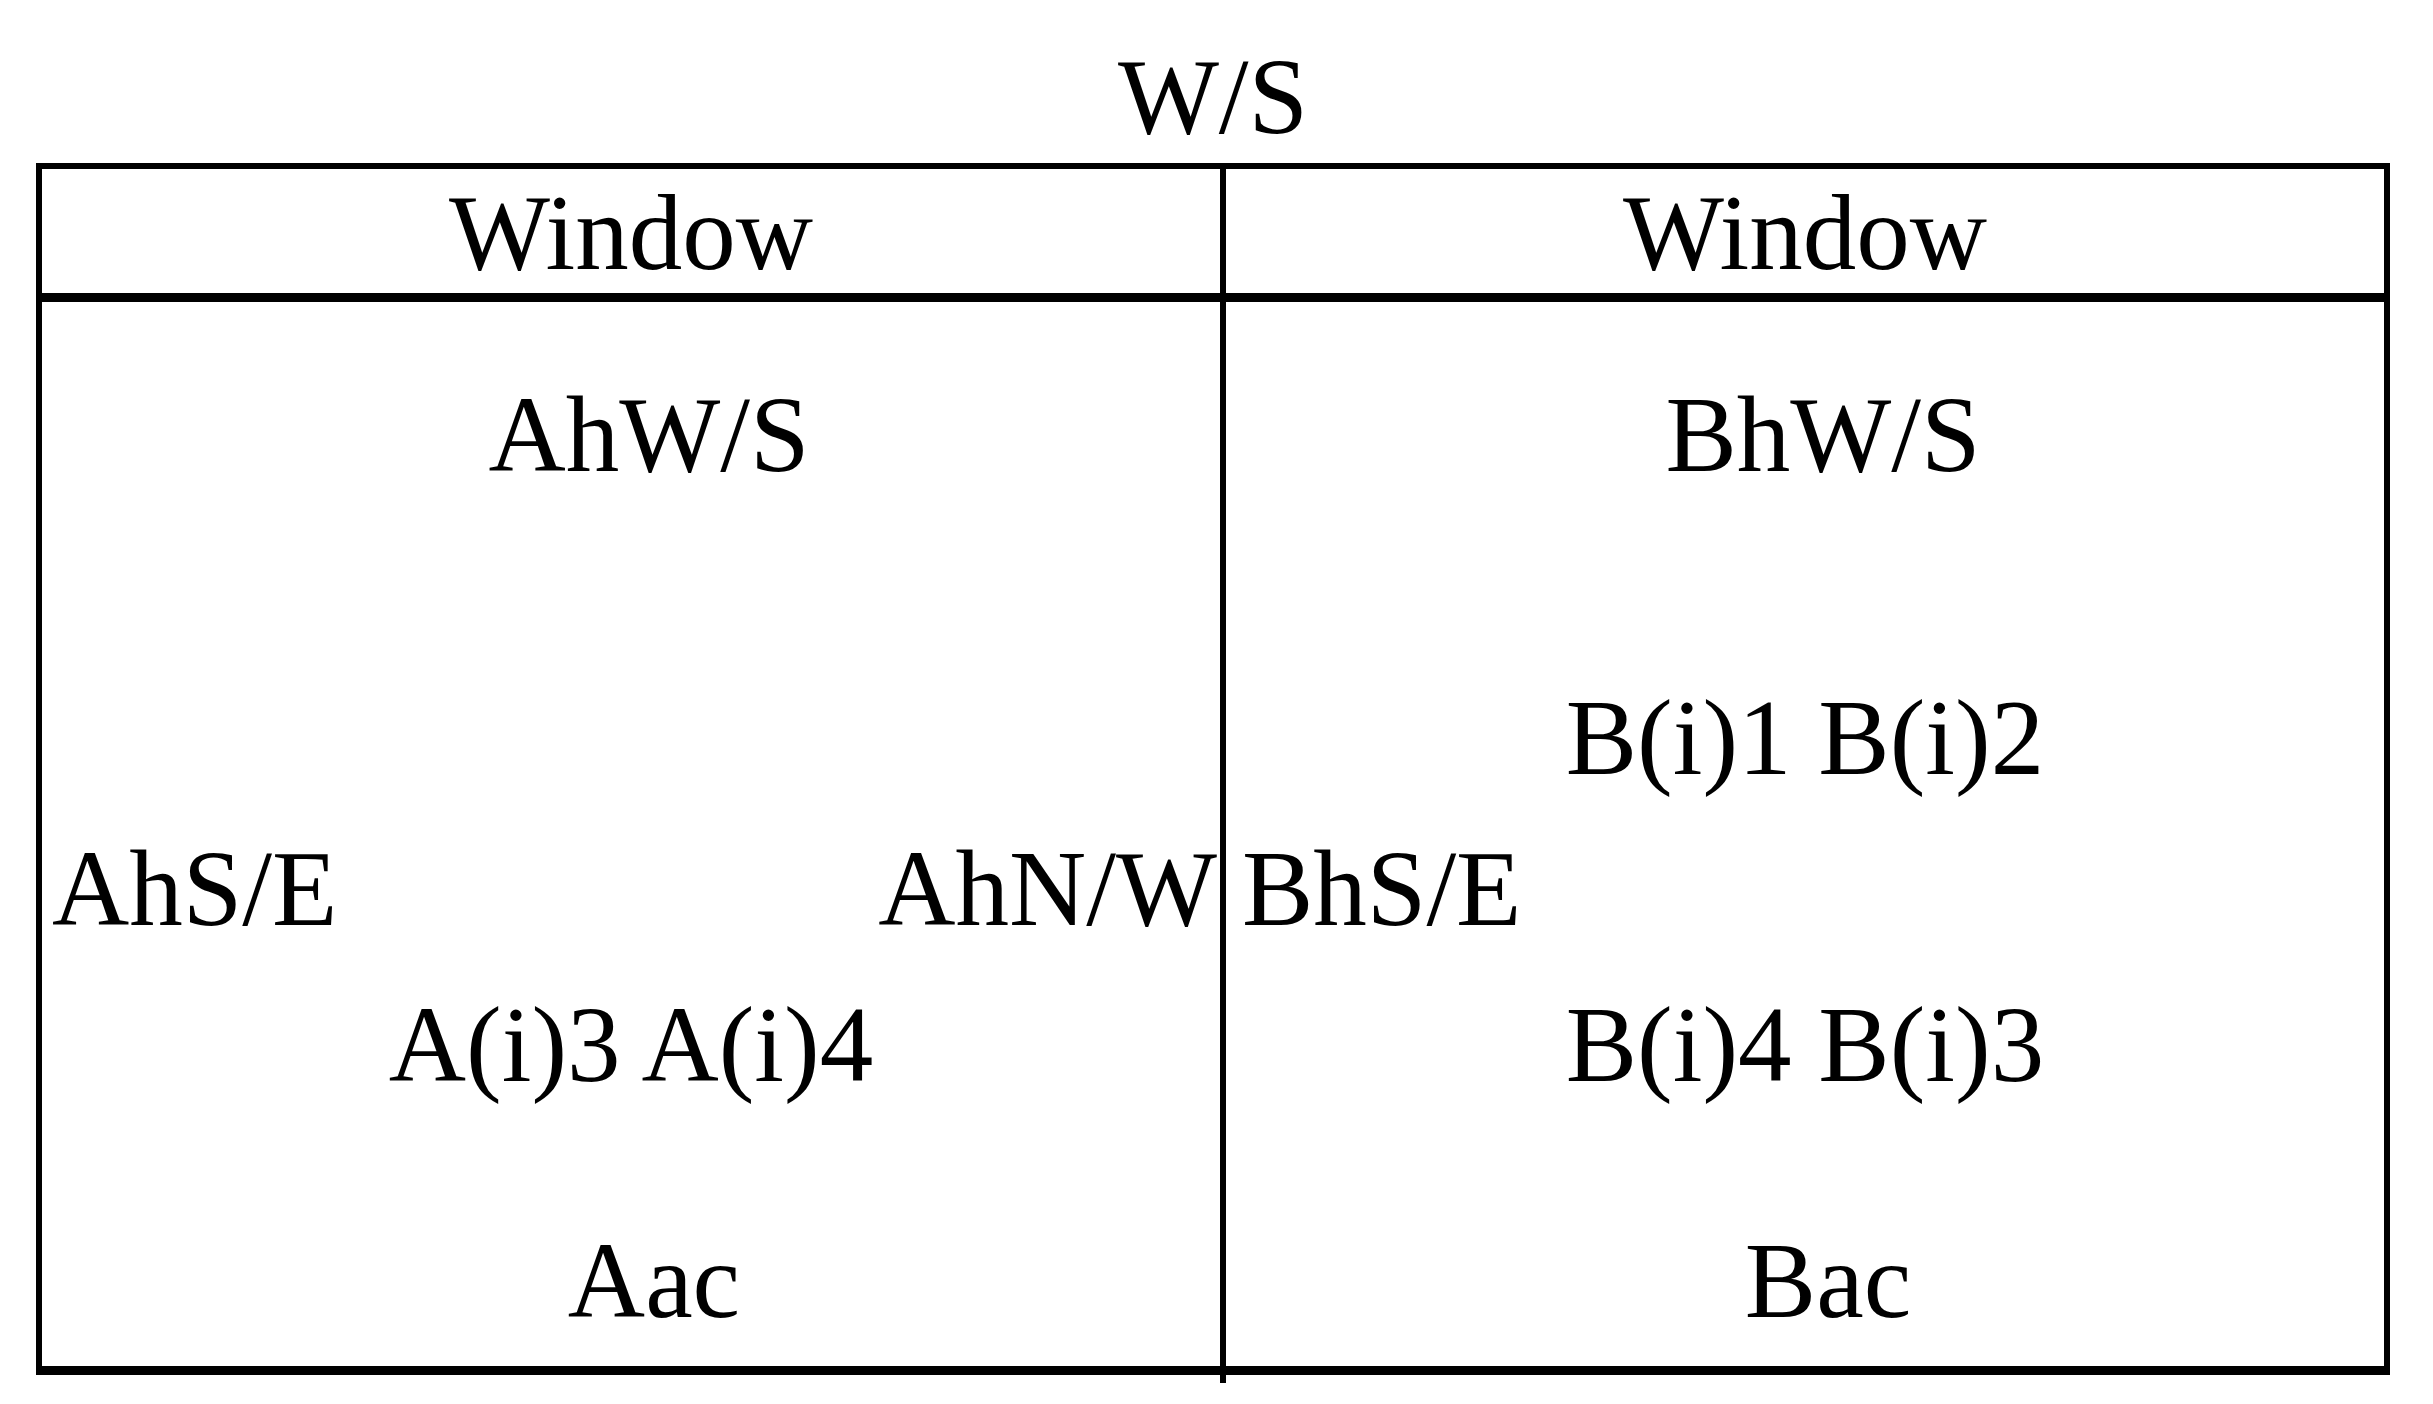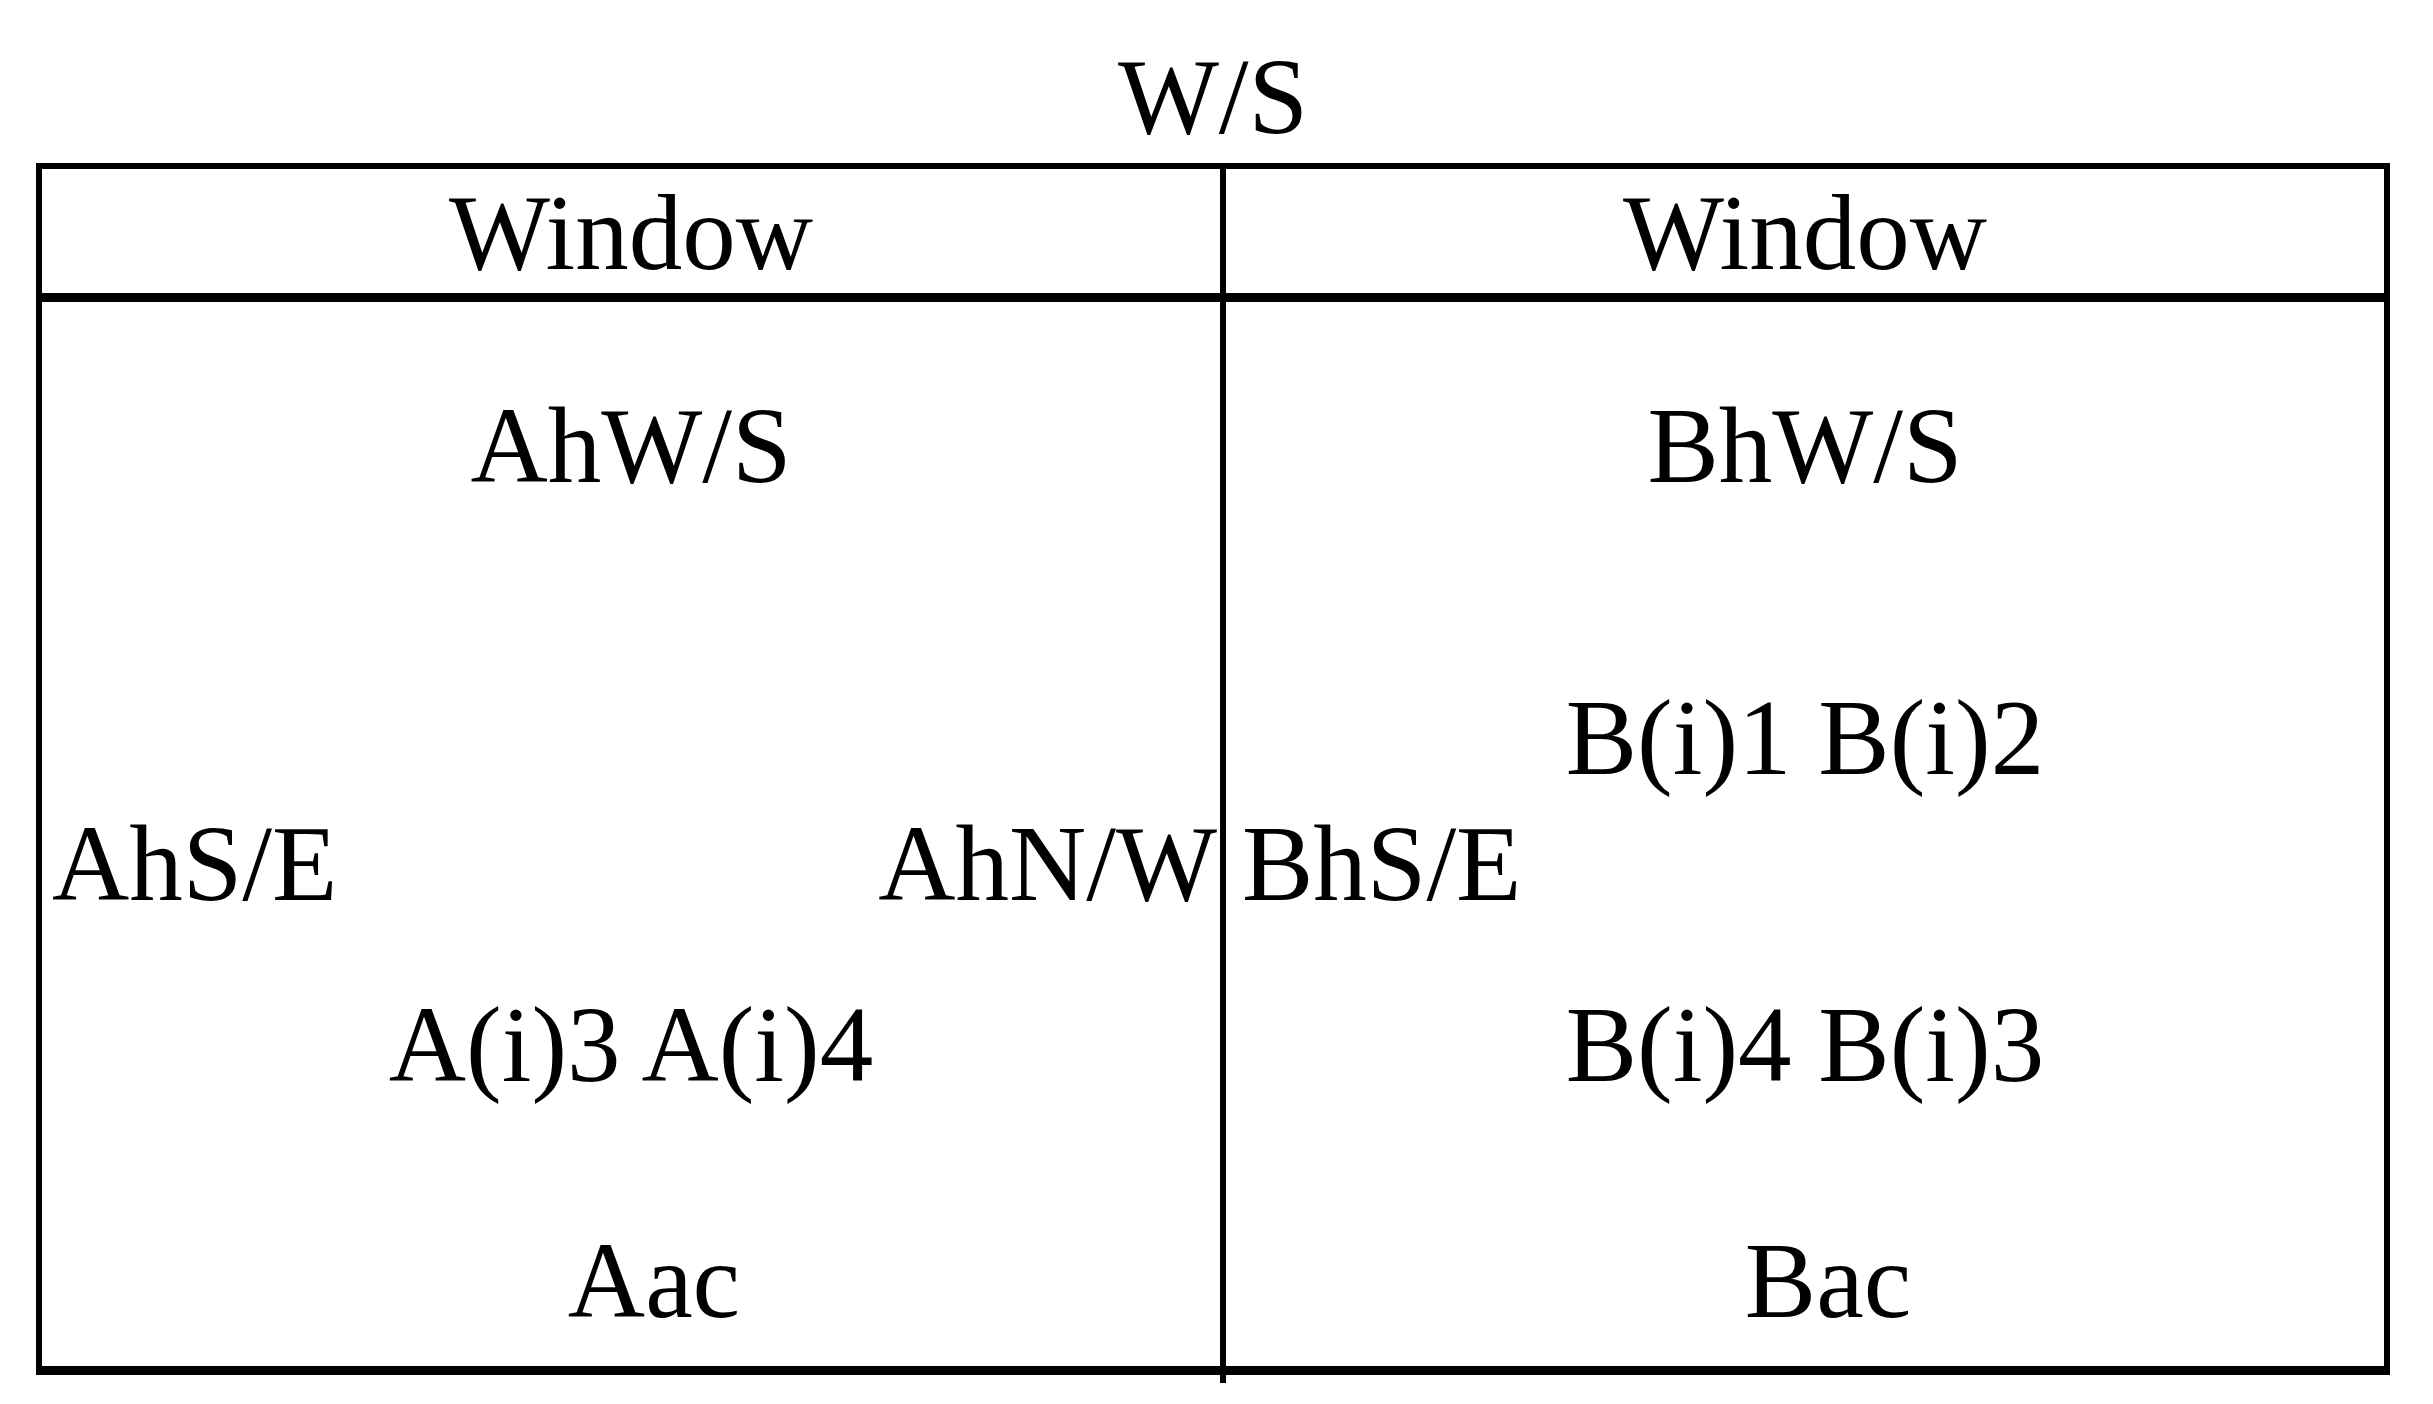--- a/index.html
+++ b/index.html
@@ -27,23 +27,23 @@
     position:absolute; left:1220px; top:163px; width:6px; height:1220px;
     background:var(--ink);
   }
   .cell-header, .row {
     position:absolute; font-size:107px; line-height:107px;
     text-align:center; white-space:nowrap;
   }
   .col-a { left:42px;   width:1178px; }
   .col-b { left:1226px; width:1158px; }
   .cell-header     { top:180px; }
-  .row-hws         { top:393px; }
+  .row-hws         { top:382px;padding-left:18px; }
   .row-inner-upper { top:685px; }
-  .row-side        { top:811px; display:flex; justify-content:space-between; box-sizing:border-box;align-items:flex-end; }
+  .row-side        { top:836px; display:flex; justify-content:space-between; box-sizing:border-box;align-items:flex-end; }
   .side-a          { padding:0 3px 0 10px; }
   .side-b          { padding:0 14px 0 16px; }
   .row-inner-lower { top:984px;margin-top:8px; }
   .row-ac          { top:1228px;margin-left:23px; }
 </style>
 </head>
 <body>
 
 <div class="page">
 

